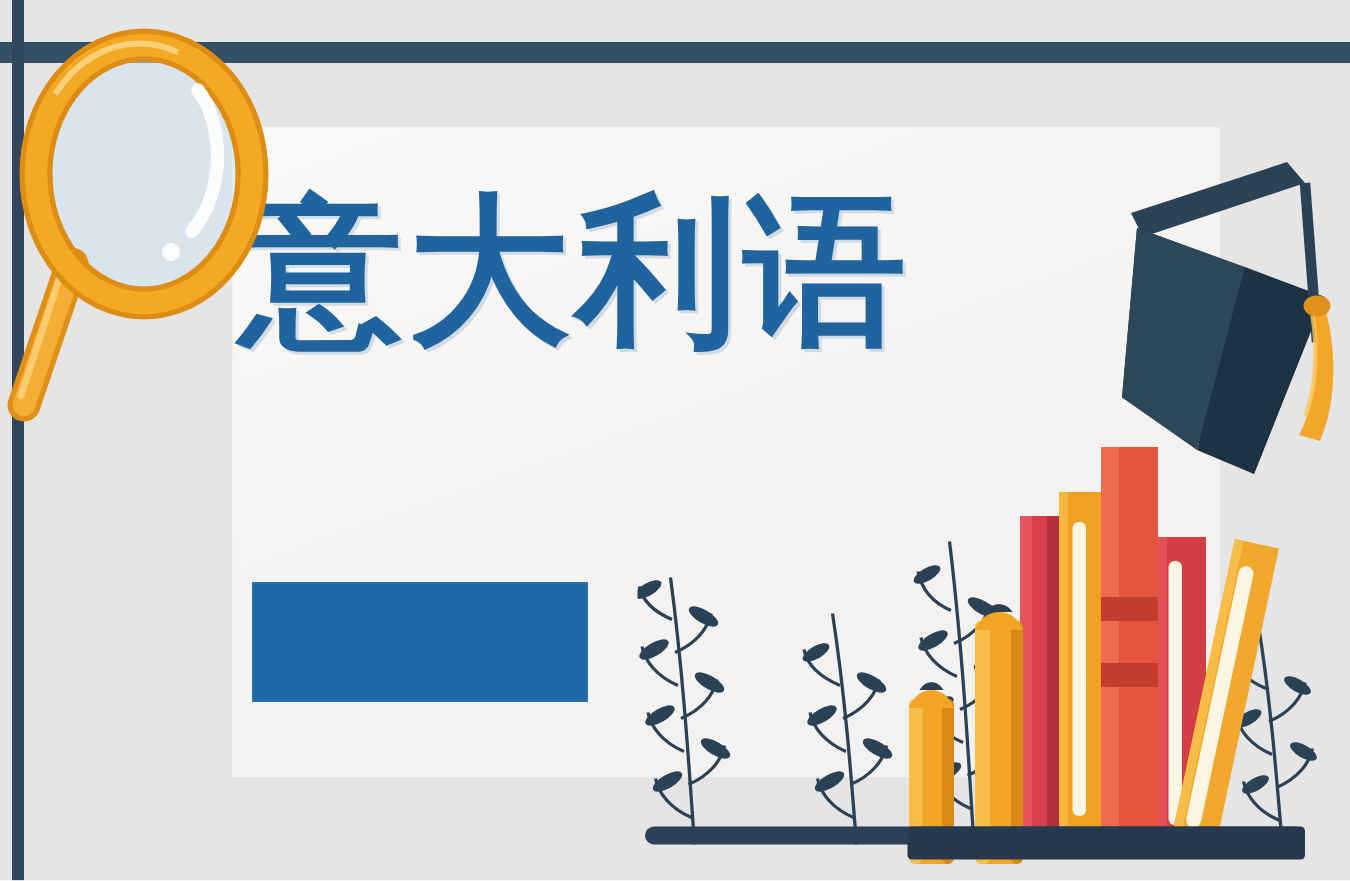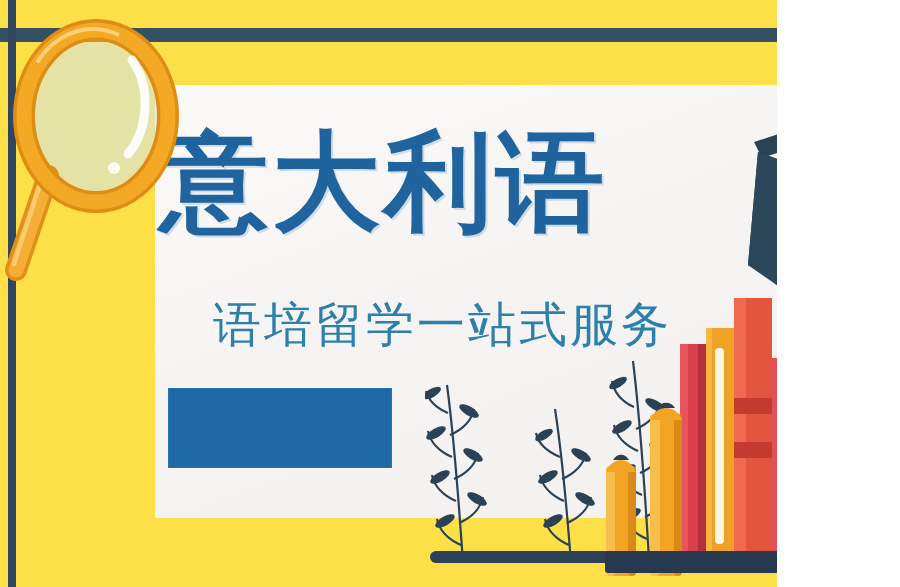--- a/index.html
+++ b/index.html
@@ -6,24 +6,24 @@
     margin: 0;
     padding: 0;
     background: #ffffff;
   }
   body {
     font-family: "Liberation Sans", sans-serif;
   }
 
   #poster {
     position: relative;
-    width: 777px;
+    width: 900px;
     height: 587px;
     overflow: hidden;
-    background: #fde047;
+    background: #e5e5e5;
   }
 
   
   .frame-vline {
     position: absolute;
     left: 8px;
     top: 0;
     width: 8px;
     height: 587px;
     background: #31465c;
@@ -222,21 +222,20 @@
       <ellipse cx="20" cy="176" rx="10" ry="4.2" transform="rotate(-30 20 176)"></ellipse>
       <ellipse cx="52" cy="154" rx="10" ry="4.2" transform="rotate(30 52 154)"></ellipse>
       <ellipse cx="15" cy="132" rx="10" ry="4.2" transform="rotate(-30 15 132)"></ellipse>
       <ellipse cx="48" cy="110" rx="10" ry="4.2" transform="rotate(30 48 110)"></ellipse>
       <ellipse cx="11" cy="90" rx="9" ry="4" transform="rotate(-30 11 90)"></ellipse>
     </g>
   </svg>
 
   <div class="headline">意大利语</div>
 
-  <div class="subhead">语培留学一站式服务</div>
 
   <div class="blue-box">
     <div class="blue-box-text"></div>
   </div>
 
   <svg class="magnifier" viewBox="0 0 190 300">
     <ellipse cx="92" cy="108" rx="72" ry="86" fill="#cfe4f2" fill-opacity="0.55"></ellipse>
     <path d="M44 168 L 12 262" stroke="#e08f18" stroke-width="22" stroke-linecap="round" fill="none"></path>
     <path d="M44 168 L 12 262" stroke="#f5ae34" stroke-width="15" stroke-linecap="round" fill="none"></path>
     <path d="M40 164 L 10 256" stroke="#fbd07a" stroke-width="4.5" stroke-linecap="round" fill="none" opacity="0.85"></path>

